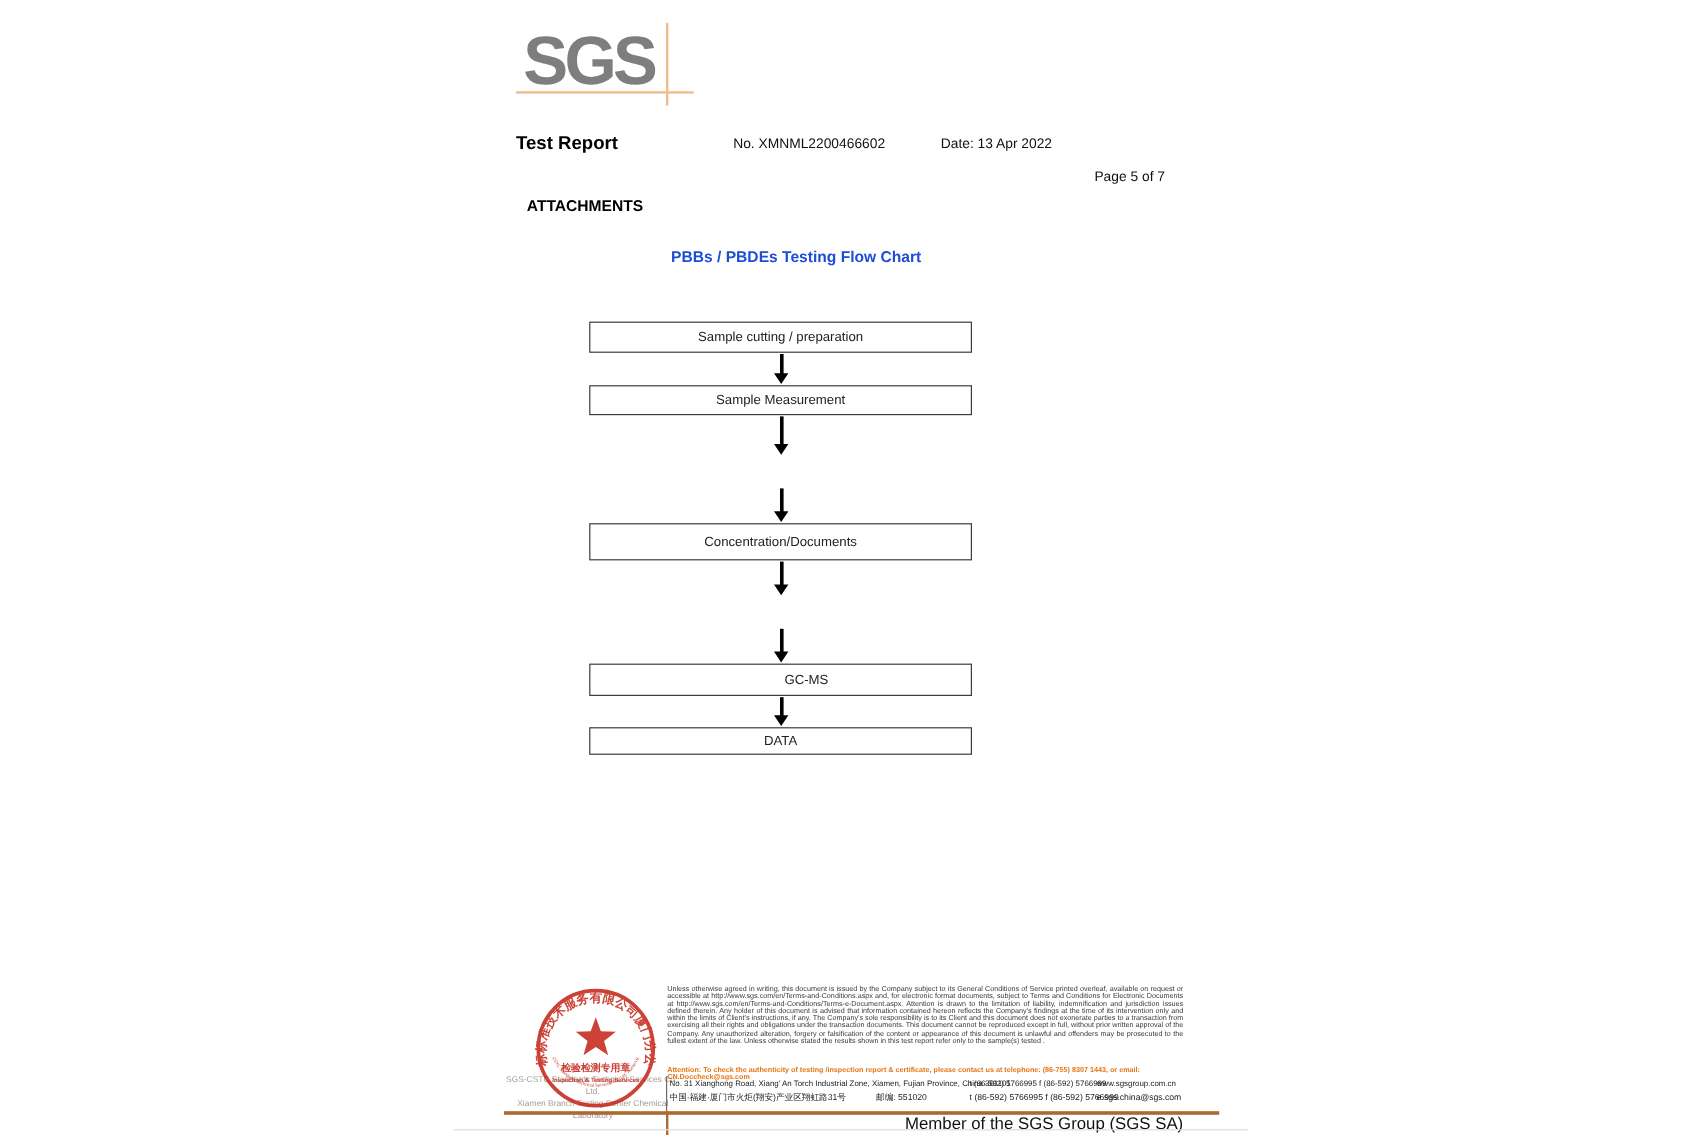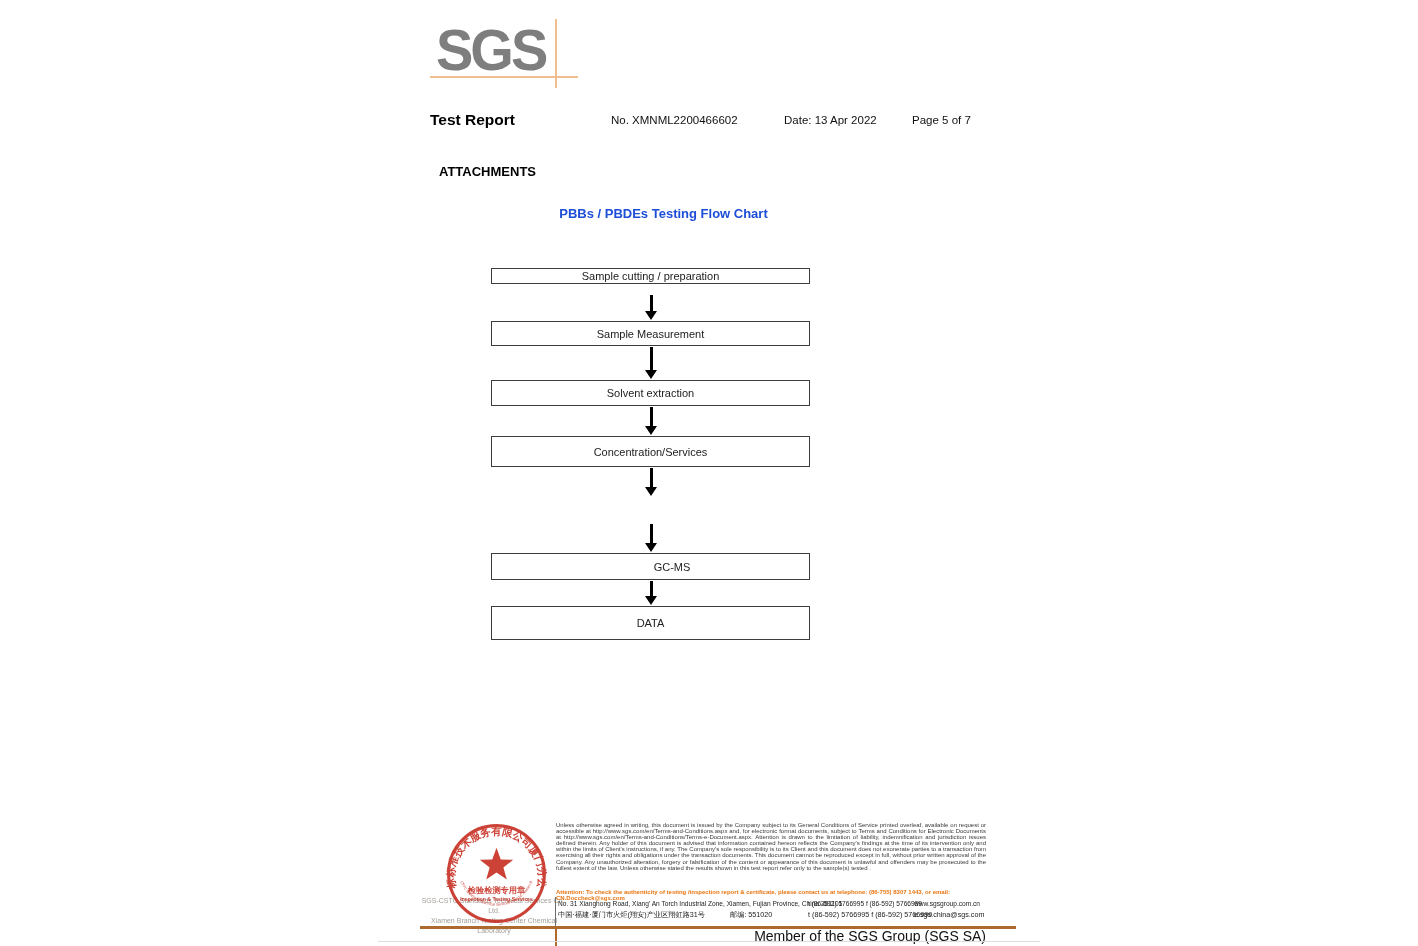--- a/index.html
+++ b/index.html
@@ -22,41 +22,41 @@
     color: #7e7e7e;
     transform: scaleY(1.02);
   }
   .logo-hline { left: 430px; top: 76px; width: 148px; height: 2px; background: #efbd8e; }
   .logo-vline { left: 555px; top: 19px; width: 2px; height: 69px; background: #efbd8e; }
 
   .report-title { left: 430px; top: 111px; font-size: 15.5px; font-weight: bold; color: #000; }
   .hdr-info { top: 114px; font-size: 11.5px; color: #111; }
   .hdr-no   { left: 611px; }
   .hdr-date { left: 784px; }
-  .hdr-page { left: 912px; }
+  .hdr-page { left: 912px; margin-top: 28px; }
 
   .attachments { left: 439px; top: 164px; font-size: 13px; font-weight: bold; color: #000; }
   .flow-title  { left: 491px; top: 206px; width: 345px; text-align: center;
                  font-size: 13px; font-weight: bold; color: #1d4ed8; }
 
   
   .flow-box {
     left: 491px; width: 319px;
     border: 1px solid #3c3c3c;
     background: #fff;
     display: flex; align-items: center; justify-content: center;
     font-size: 11px; color: #222;
   }
-  .fb1 { top: 268px; height: 16px; }
+  .fb1 { top: 268px; height: 26px; }
   .fb2 { top: 321px; height: 25px; }
   .fb3 { top: 380px; height: 26px; }
   .fb4 { top: 436px; height: 31px; }
   .fb5 { top: 497px; height: 26px; }
   .fb6 { top: 553px; height: 27px; padding-left: 43px; }
-  .fb7 { top: 606px; height: 34px; }
+  .fb7 { top: 606px; height: 23px; }
 
   .flow-arrow { left: 645px; width: 12px; }
   .fa1 { top: 295px; height: 25px; }
   .fa2 { top: 347px; height: 32px; }
   .fa3 { top: 407px; height: 28px; }
   .fa4 { top: 468px; height: 28px; }
   .fa5 { top: 524px; height: 28px; }
   .fa6 { top: 581px; height: 24px; }
   .flow-arrow .stem {
     position: absolute; left: 4.5px; top: 0; bottom: 8px;
@@ -119,22 +119,21 @@
   <div class="abs report-title">Test Report</div>
   <div class="abs hdr-info hdr-no">No. XMNML2200466602</div>
   <div class="abs hdr-info hdr-date">Date: 13 Apr 2022</div>
   <div class="abs hdr-info hdr-page">Page 5 of 7</div>
 
   <div class="abs attachments">ATTACHMENTS</div>
   <div class="abs flow-title">PBBs / PBDEs Testing Flow Chart</div>
 
   <div class="abs flow-box fb1">Sample cutting / preparation</div>
   <div class="abs flow-box fb2">Sample Measurement</div>
-  <div class="abs flow-box fb3">Solvent extraction</div>
-  <div class="abs flow-box fb4">Concentration/Services</div>
+  <div class="abs flow-box fb4">Concentration/Documents</div>
   <div class="abs flow-box fb6">GC-MS</div>
   <div class="abs flow-box fb7">DATA</div>
 
   <div class="abs flow-arrow fa1">
       <span class="stem"></span>
       <span class="head"></span>
     </div>
   <div class="abs flow-arrow fa2">
       <span class="stem"></span>
       <span class="head"></span>

